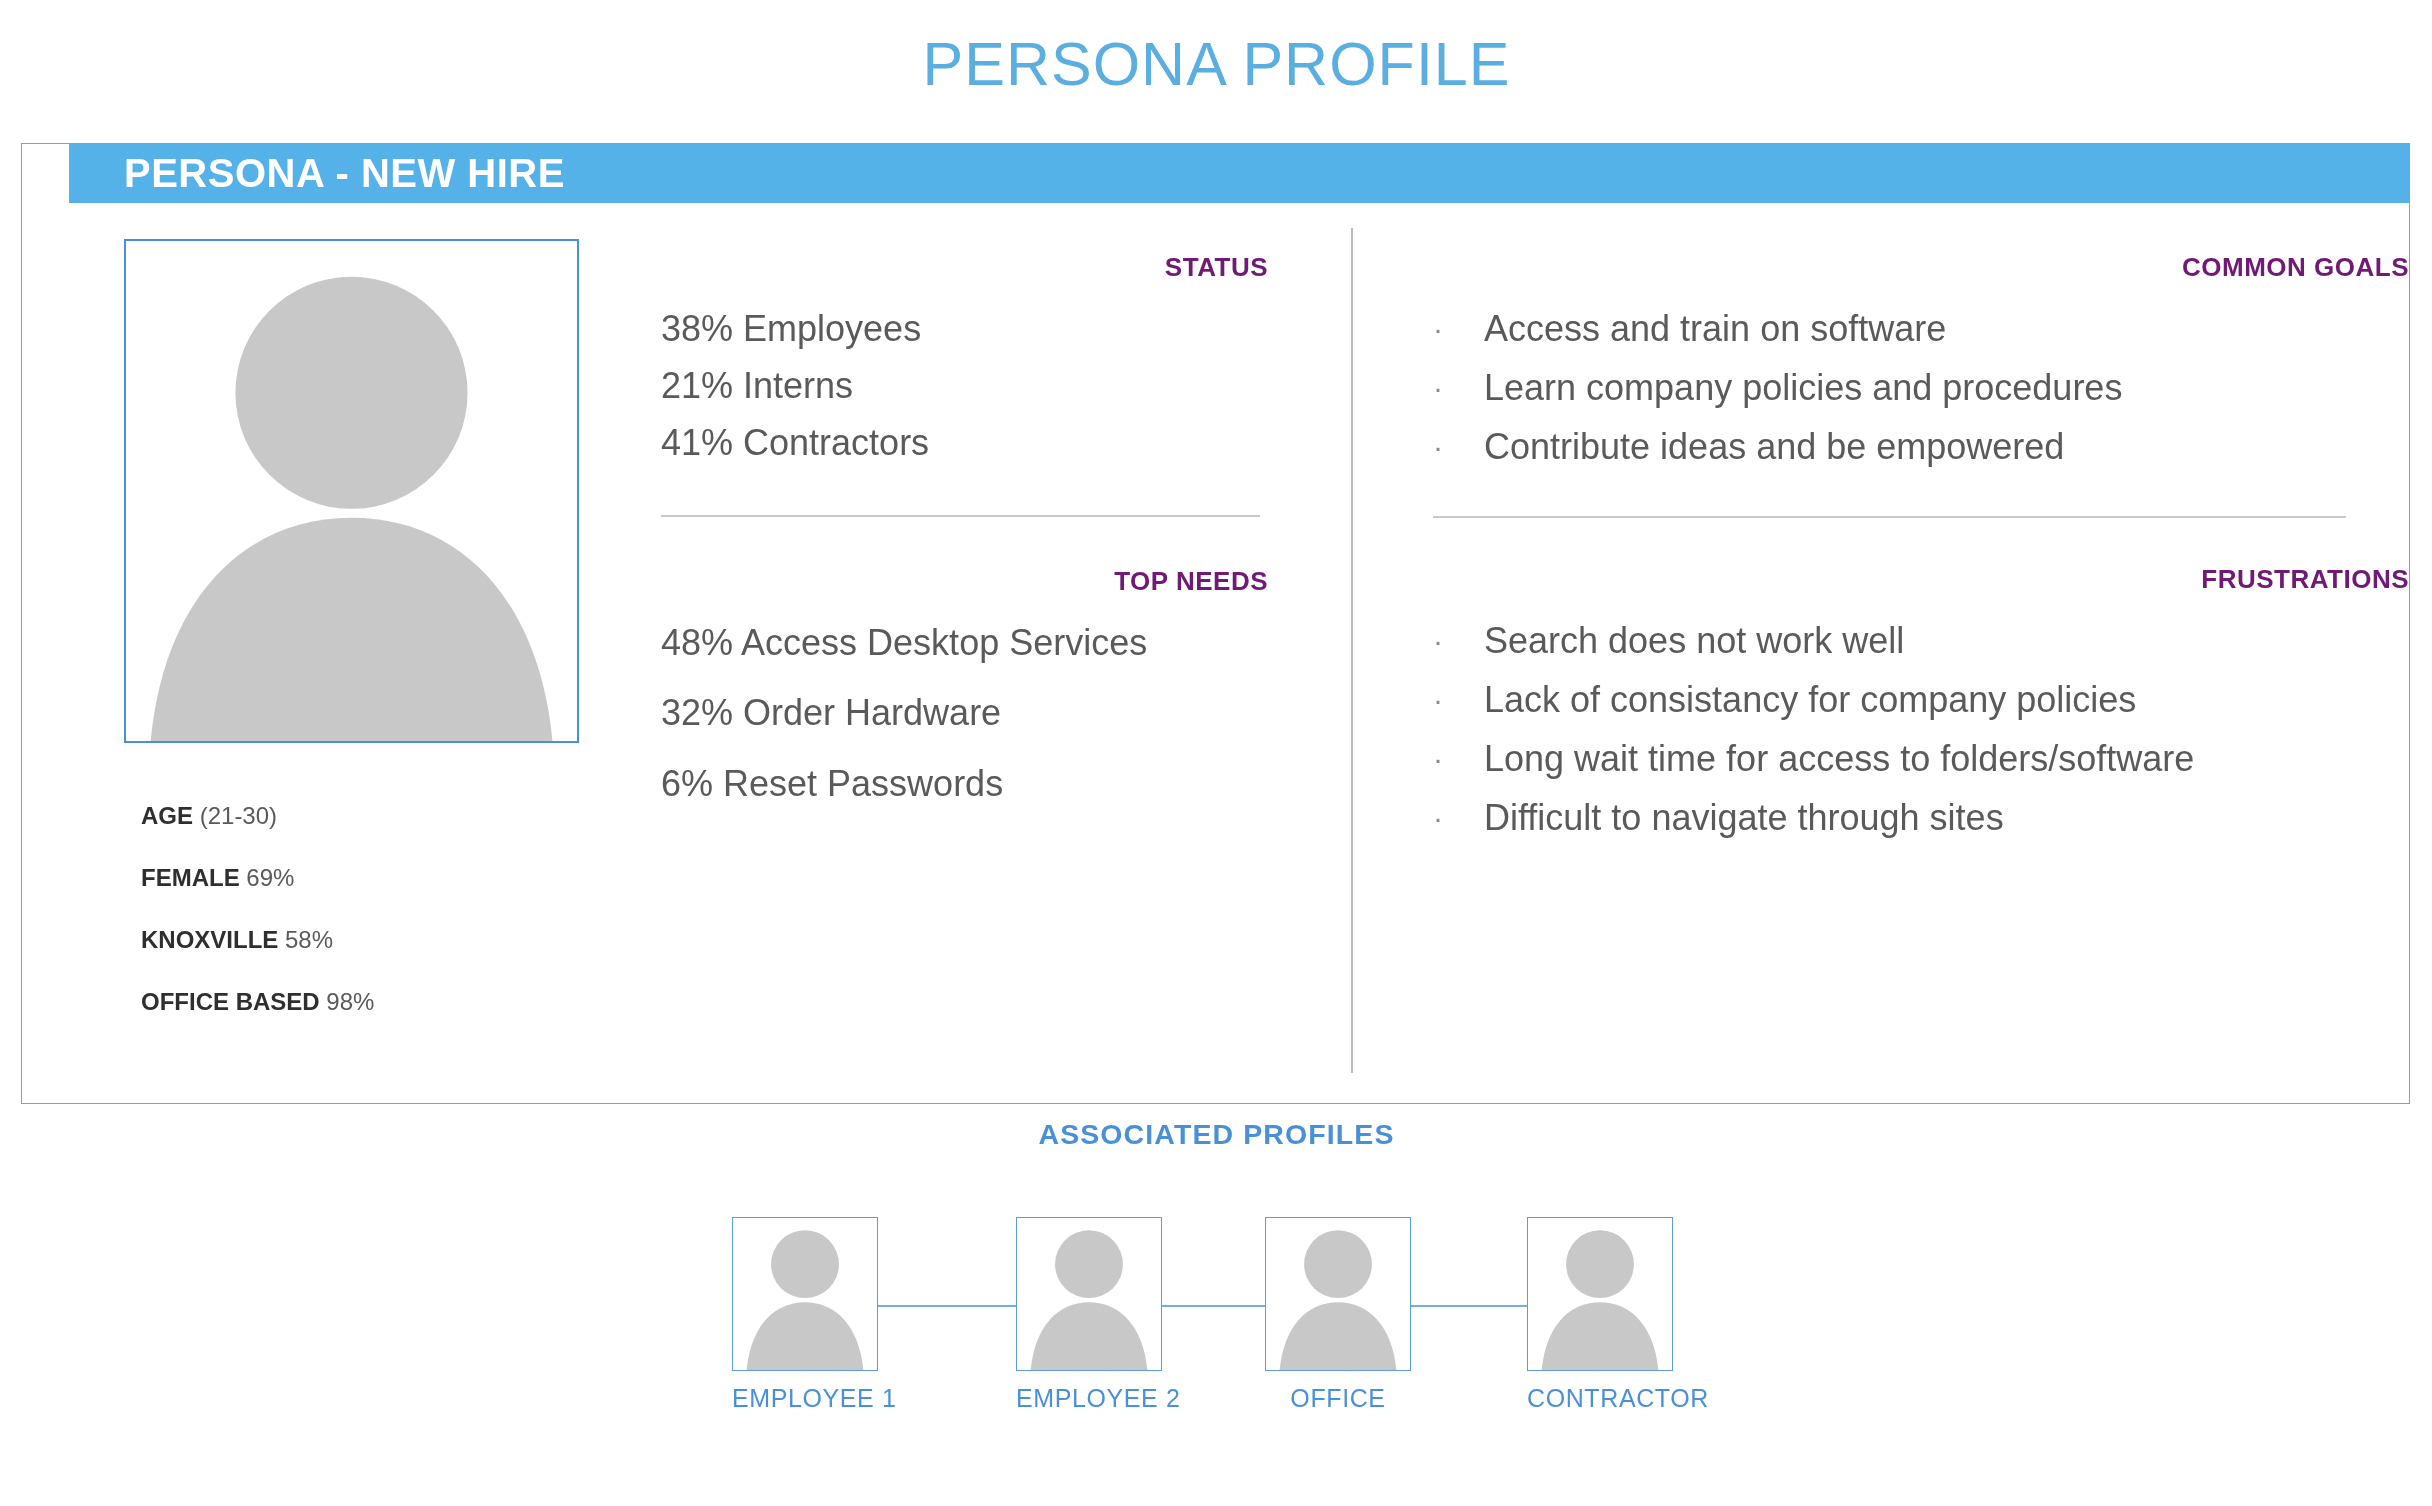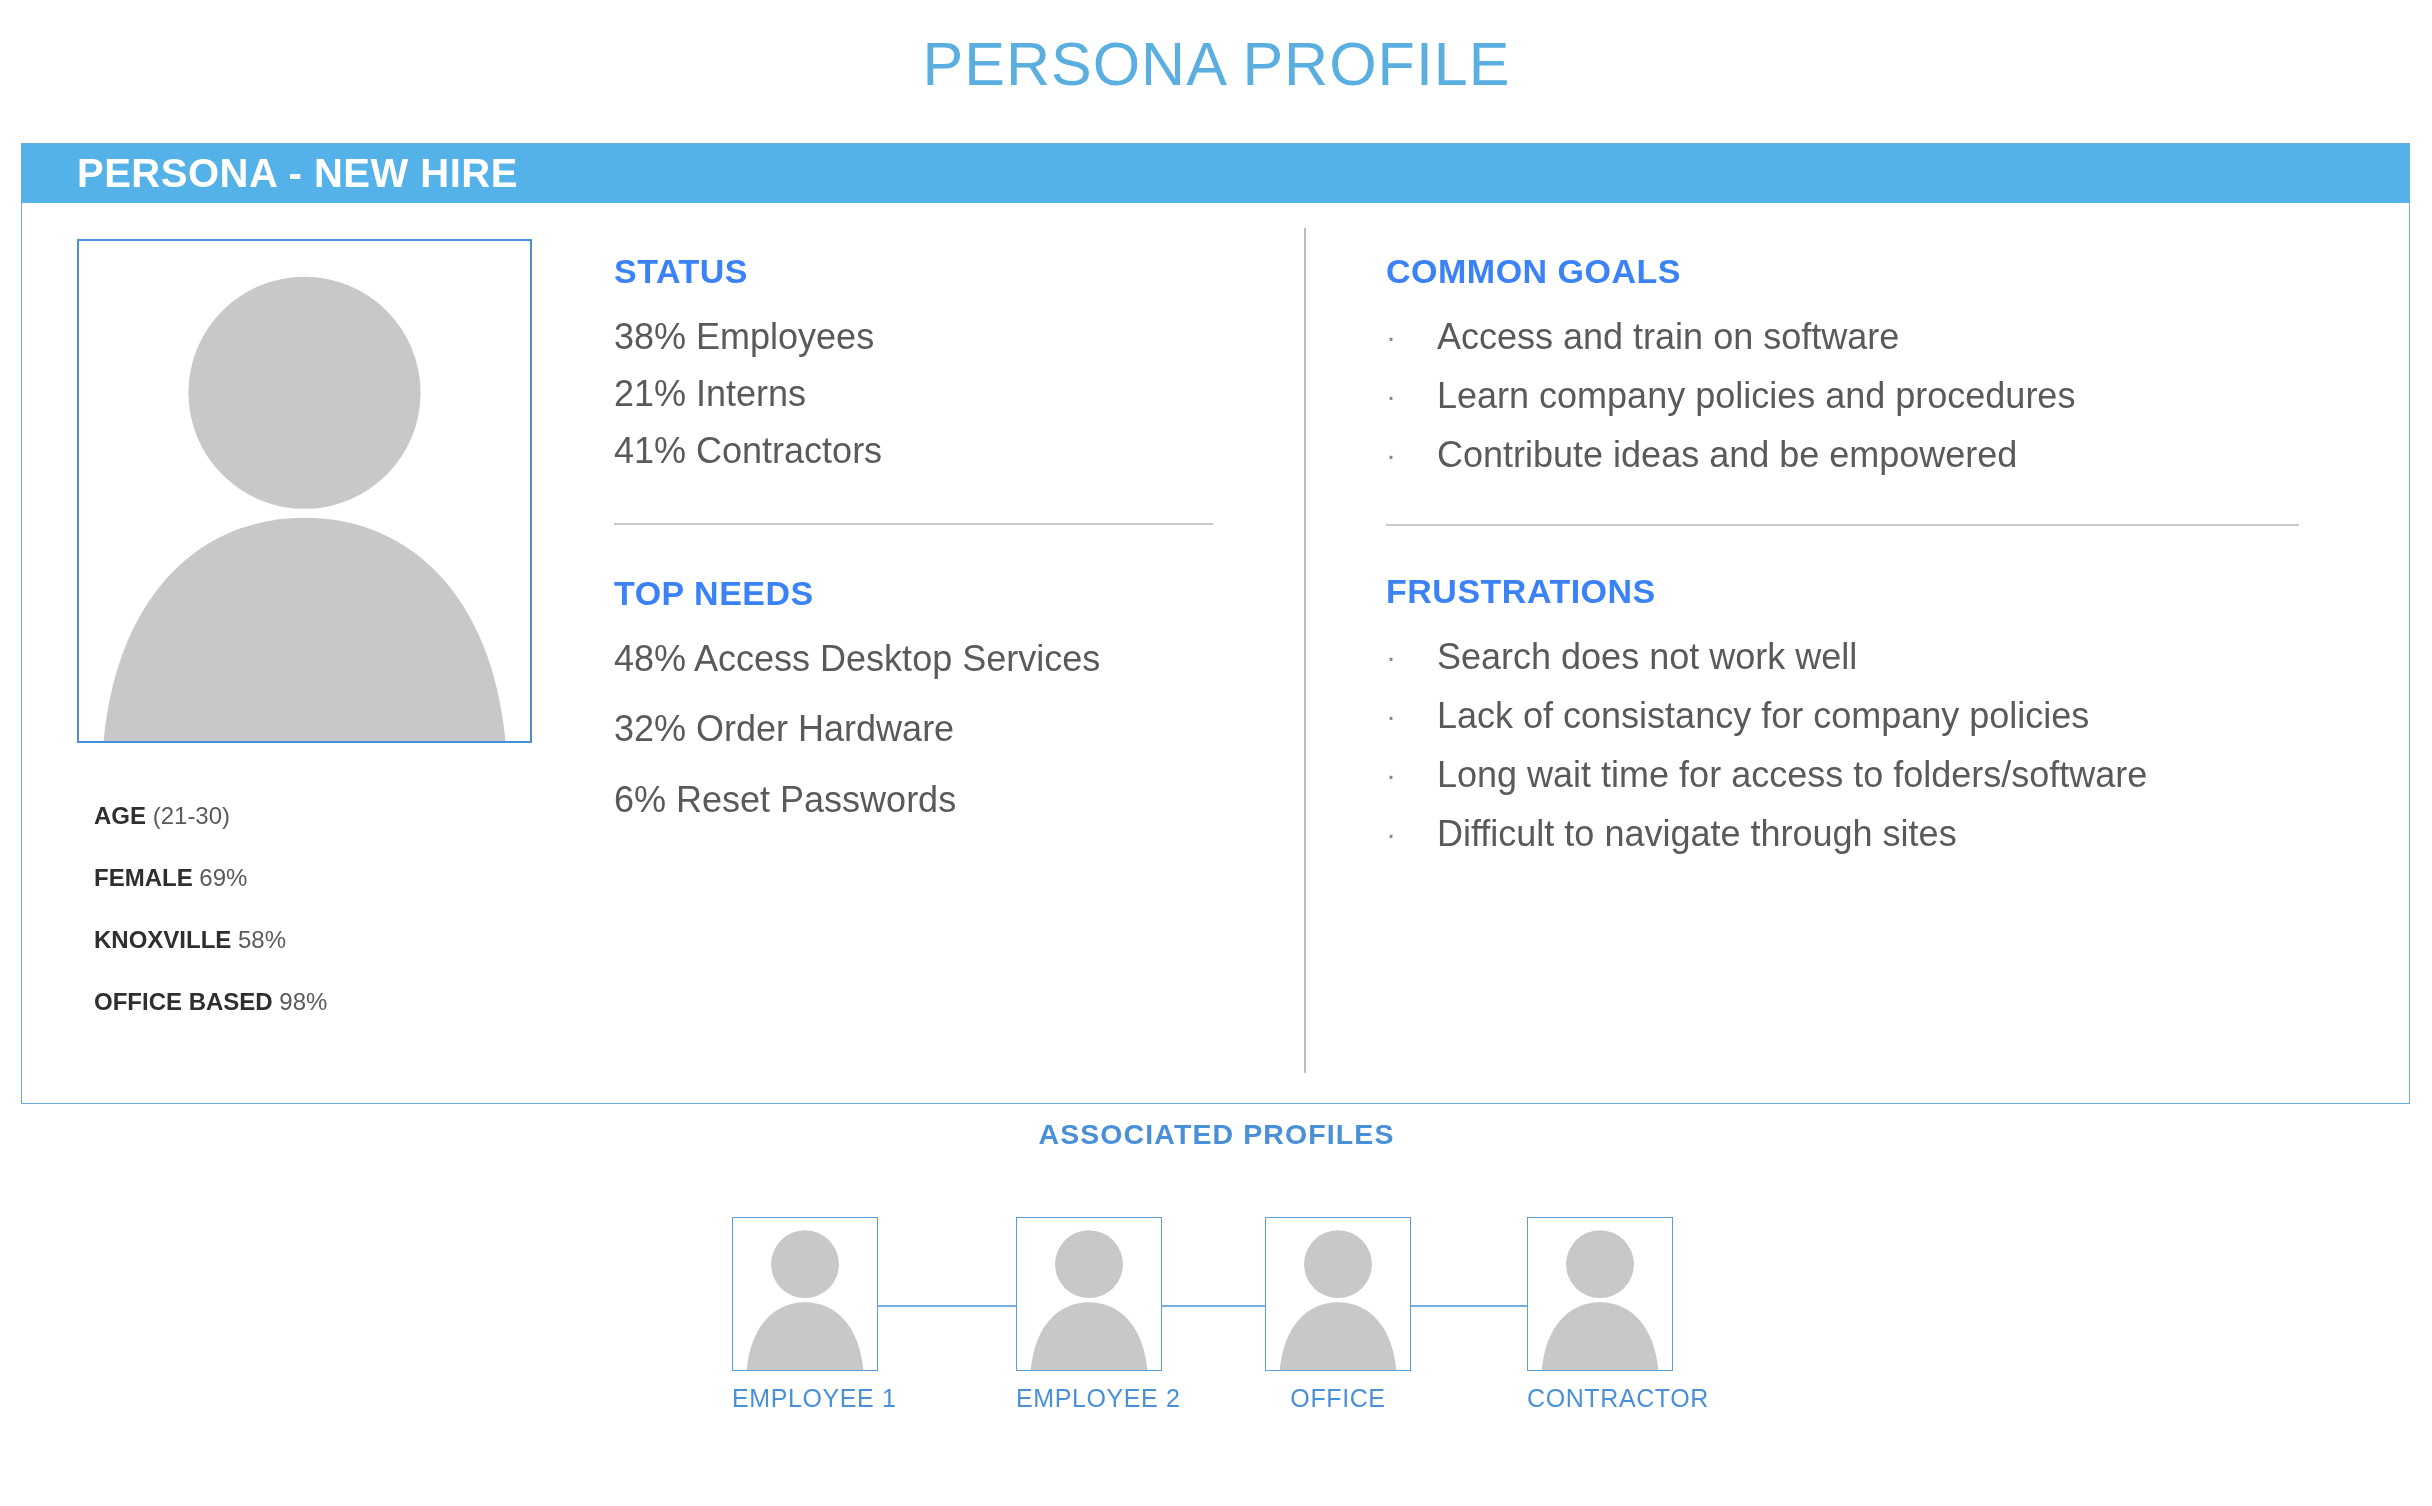--- a/index.html
+++ b/index.html
@@ -32,20 +32,21 @@
 
   
   .card {
     position: absolute;
     left: 21px;
     top: 143px;
     width: 2389px;
     height: 961px;
     border: 1.9px solid #6aa9e0;
     background: #ffffff;
+    padding-left: 47px;
   }
   .card-header {
     height: 59px;
     background: #54b2e8;
     display: flex;
     align-items: center;
     padding-left: 55px;
   }
   .card-header-label {
     color: #ffffff;
@@ -96,26 +97,27 @@
   .demo-row span { font-weight: normal; color: #5a5a5a; }
 
   
   .stats-block {
     position: relative;
     padding-top: 49px;
     padding-left: 59px;
     width: 666px;
   }
   .section-title {
-    font-size: 34px;
+    font-size: 26px;
     font-weight: bold;
-    color: #3b82f6;
+    color: #701a75;
     letter-spacing: 0.5px;
     margin-bottom: 25px;
     white-space: nowrap;
+    text-align: right;
   }
   .stat-line {
     font-size: 36px;
     color: #5a5a5a;
     margin-bottom: 15px;
     white-space: nowrap;
   }
   .divider {
     width: 599px;
     height: 1.9px;

